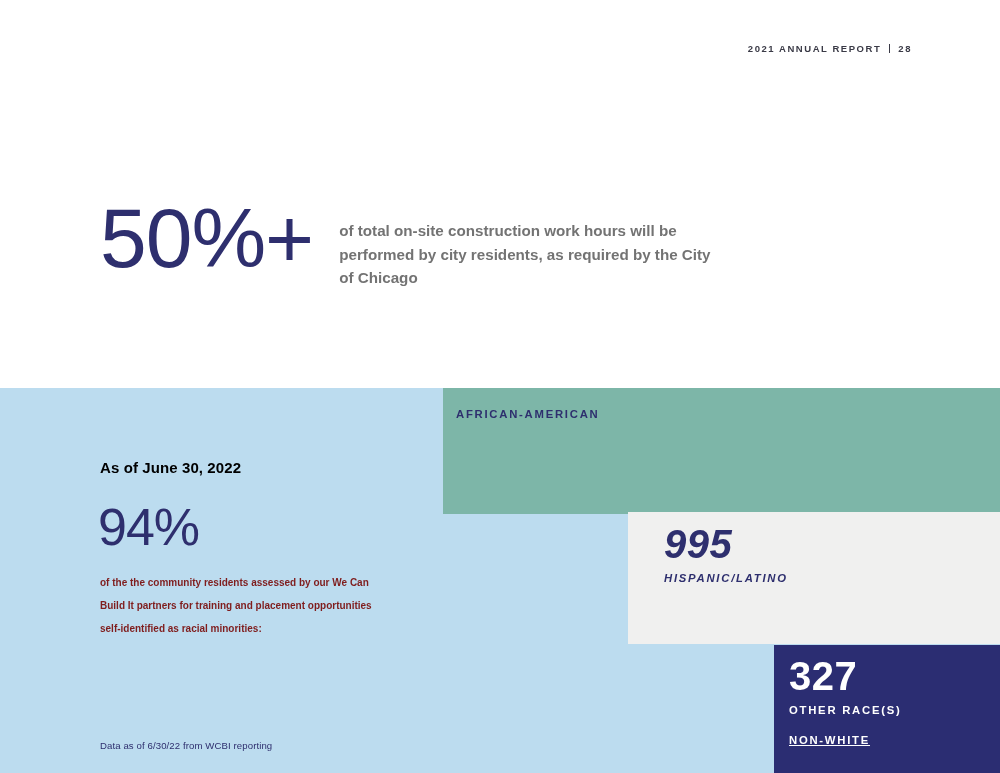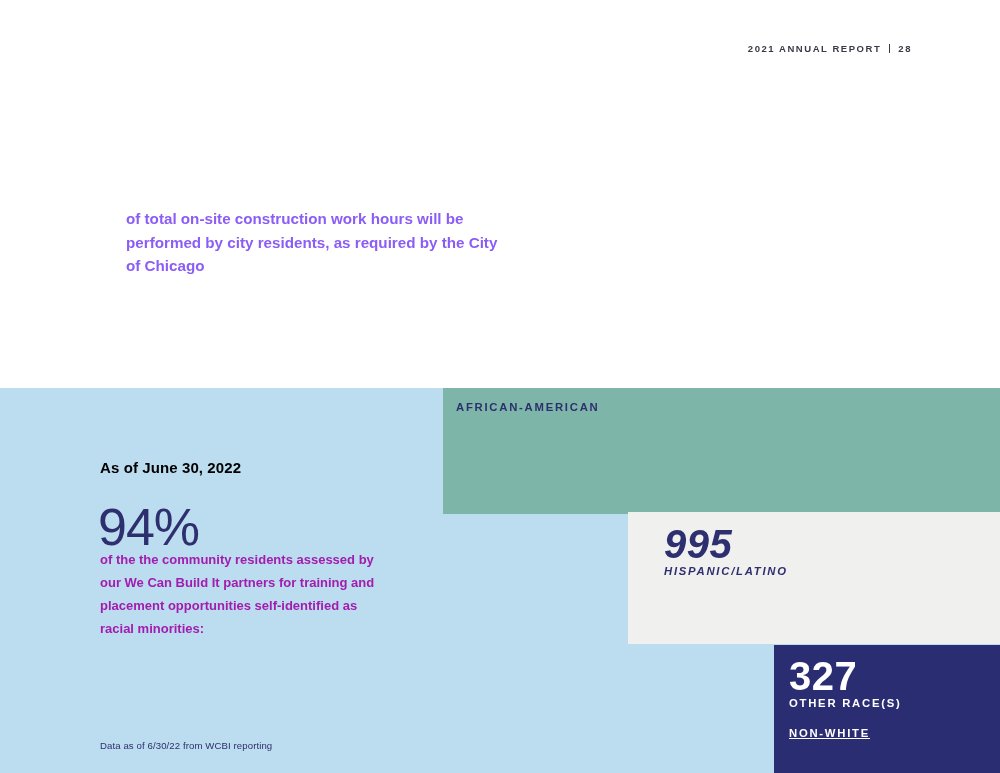--- a/index.html
+++ b/index.html
@@ -59,26 +59,26 @@
     font-size: 84px;
     line-height: 84px;
     font-weight: 300;
     color: #2e2f6e;
     letter-spacing: -1px;
     white-space: nowrap;
     margin-top: 0px;
   }
   .top-stat-copy {
     margin-left: 26px;
-    margin-top: 11px;
+    margin-top: 23px;
     width: 372px;
     font-size: 15.2px;
     line-height: 23.5px;
     font-weight: bold;
-    color: #8b5cf6;
+    color: #737373;
   }
 
   
   .blue-panel {
     position: absolute;
     left: 0;
     top: 388px;
     width: 1000px;
     height: 385px;
     background: #bcdcef;
@@ -119,20 +119,21 @@
     letter-spacing: 0.5px;
     color: #2e2f6e;
     white-space: nowrap;
   }
   .tile-label {
     font-size: 11.3px;
     font-weight: bold;
     letter-spacing: 1.75px;
     color: #2e2f6e;
     white-space: nowrap;
+    margin-top: 7px;
   }
   .tile-label + .tile-label {
     margin-top: 18px;
     text-decoration: underline;
   }
 
   .green-inner {
     position: absolute;
     left: 456px;
     top: 401px;
@@ -169,26 +170,26 @@
     top: 487px;
     font-size: 52px;
     line-height: 80px;
     font-weight: 300;
     color: #2e2f6e;
     letter-spacing: -1px;
   }
   .blue-copy {
     position: absolute;
     left: 100px;
-    top: 548px;
+    top: 571px;
     width: 290px;
-    font-size: 13px;
+    font-size: 10px;
     line-height: 23px;
     font-weight: bold;
-    color: #a21caf;
+    color: #7f1d1d;
   }
   .footnote {
     position: absolute;
     left: 100px;
     top: 740px;
     font-size: 9.6px;
     color: #2e2f6e;
     letter-spacing: 0.1px;
   }
 </style>
@@ -197,20 +198,21 @@
 
 <div class="page">
 
   <div class="running-header">
     <span>2021 ANNUAL REPORT</span>
     <span class="rule"></span>
     <span>28</span>
   </div>
 
   <div class="top-stat">
+    <div class="bignum-50">50%+</div>
     <div class="top-stat-copy">of total on-site construction work hours will be performed by city residents, as required by the City of Chicago</div>
   </div>
 
   <div class="blue-panel"></div>
   <div class="green-panel"></div>
   <div class="gray-panel"></div>
   <div class="navy-panel"></div>
 
   <div class="green-inner">
     <div class="tile-label">AFRICAN-AMERICAN</div>

